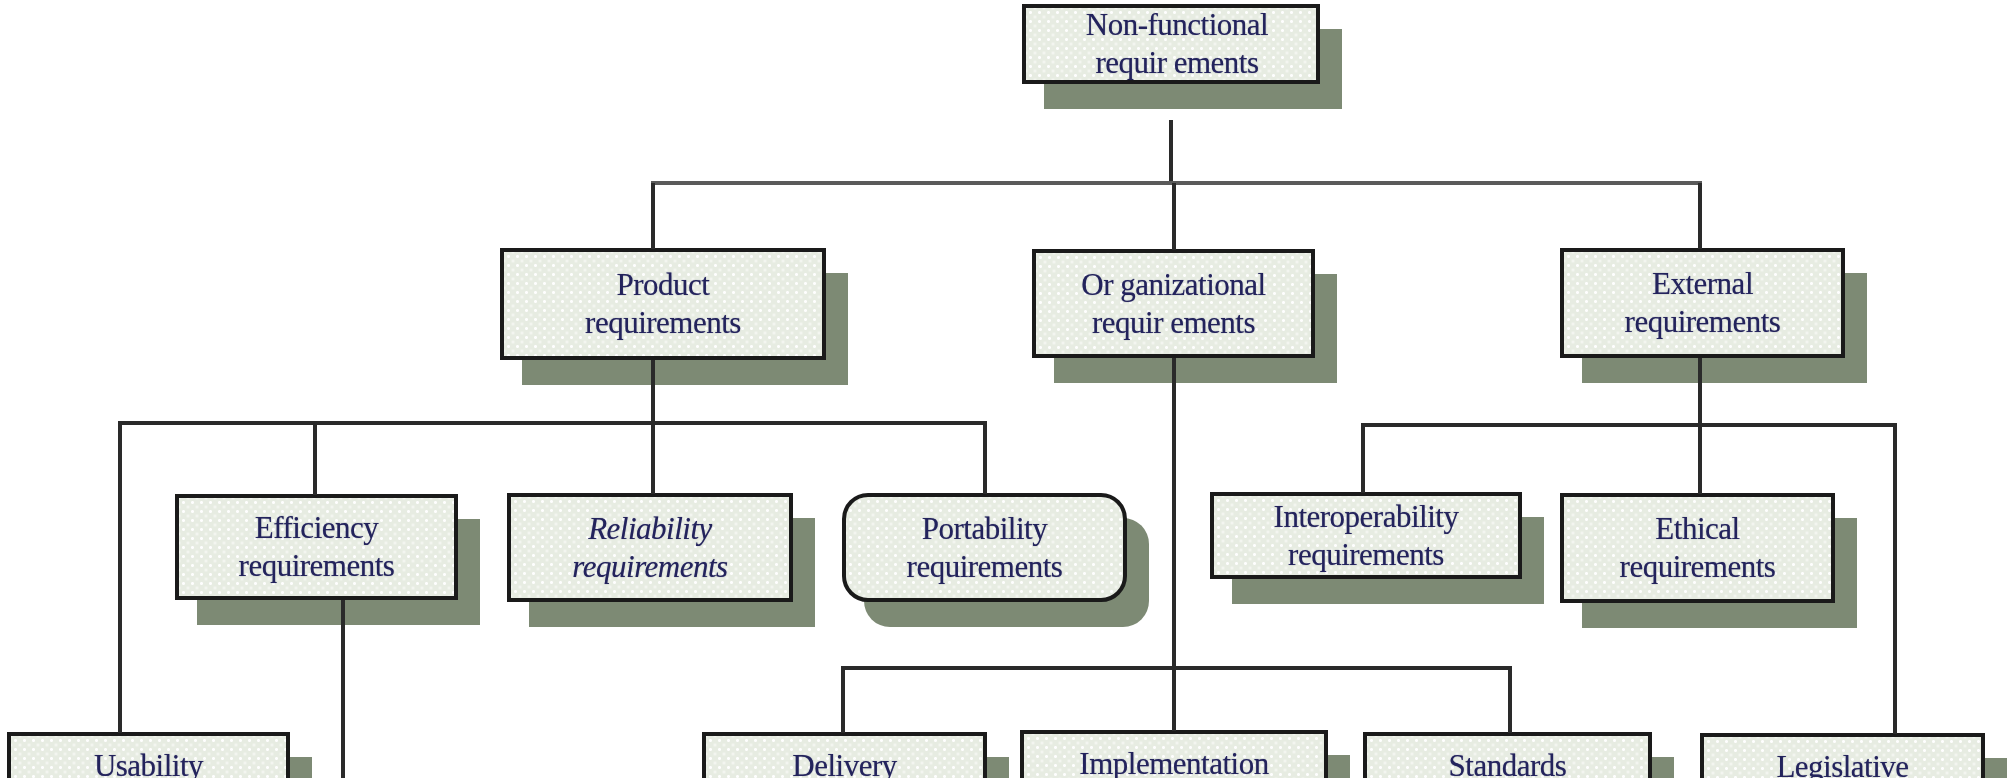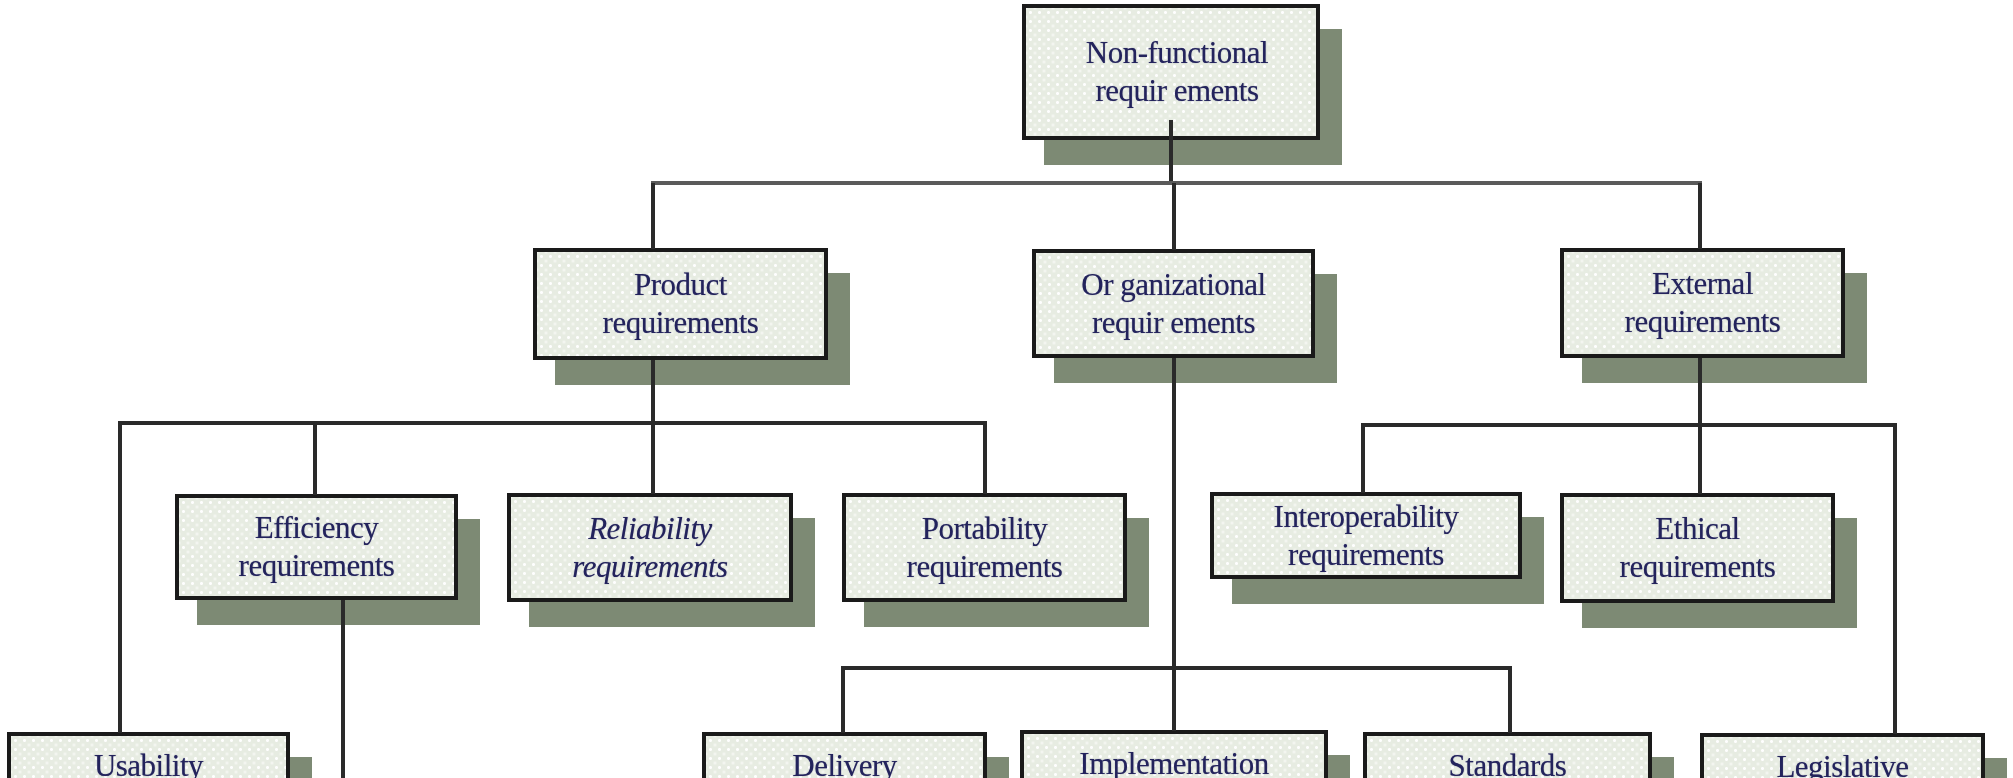--- a/index.html
+++ b/index.html
@@ -37,27 +37,27 @@
     text-shadow:0 0 1px rgba(30,30,90,.55);
     z-index:2;
   }
   .node.cut{justify-content:flex-start;padding-top:11px;}
   .hline,.vline{position:absolute;z-index:3;}
   .hline{height:4px;background:var(--line);}
   .hline.main{background:var(--line_main);}
   .vline{width:4px;background:var(--line);}
 
   
-  .n-nonfunctional  {left:1022px;top:4px;  width:298px;height:136px;padding-left:12px;}
-  .n-product        {left:533px; top:248px;width:295px;height:112px;font-family:Liberation Serif, serif;}
+  .n-nonfunctional  {left:1022px;top:4px;  width:298px;height:80px;padding-left:12px;}
+  .n-product        {left:500px; top:248px;width:326px;height:112px;font-family:Liberation Serif, serif;}
   .n-organizational {left:1032px;top:249px;width:283px;height:109px;align-items:center;}
   .n-external       {left:1560px;top:248px;width:285px;height:110px;}
   .n-efficiency     {left:175px; top:494px;width:283px;height:106px;}
   .n-reliability    {left:507px; top:493px;width:286px;height:109px;font-style:italic;}
-  .n-portability    {left:842px; top:493px;width:285px;height:109px;}
+  .n-portability    {left:842px; top:493px;width:285px;height:109px;border-radius:26px;}
   .n-interoperability{left:1210px;top:492px;width:312px;height:87px;}
   .n-ethical        {left:1560px;top:493px;width:275px;height:110px;}
   .n-usability      {left:7px;   top:732px;width:283px;height:112px;}
   .n-delivery       {left:702px; top:732px;width:285px;height:112px;}
   .n-implementation {left:1020px;top:730px;width:308px;height:114px;}
   .n-standards      {left:1363px;top:732px;width:289px;height:112px;}
   .n-legislative    {left:1700px;top:733px;width:285px;height:111px;}
 </style>
 </head>
 <body>

